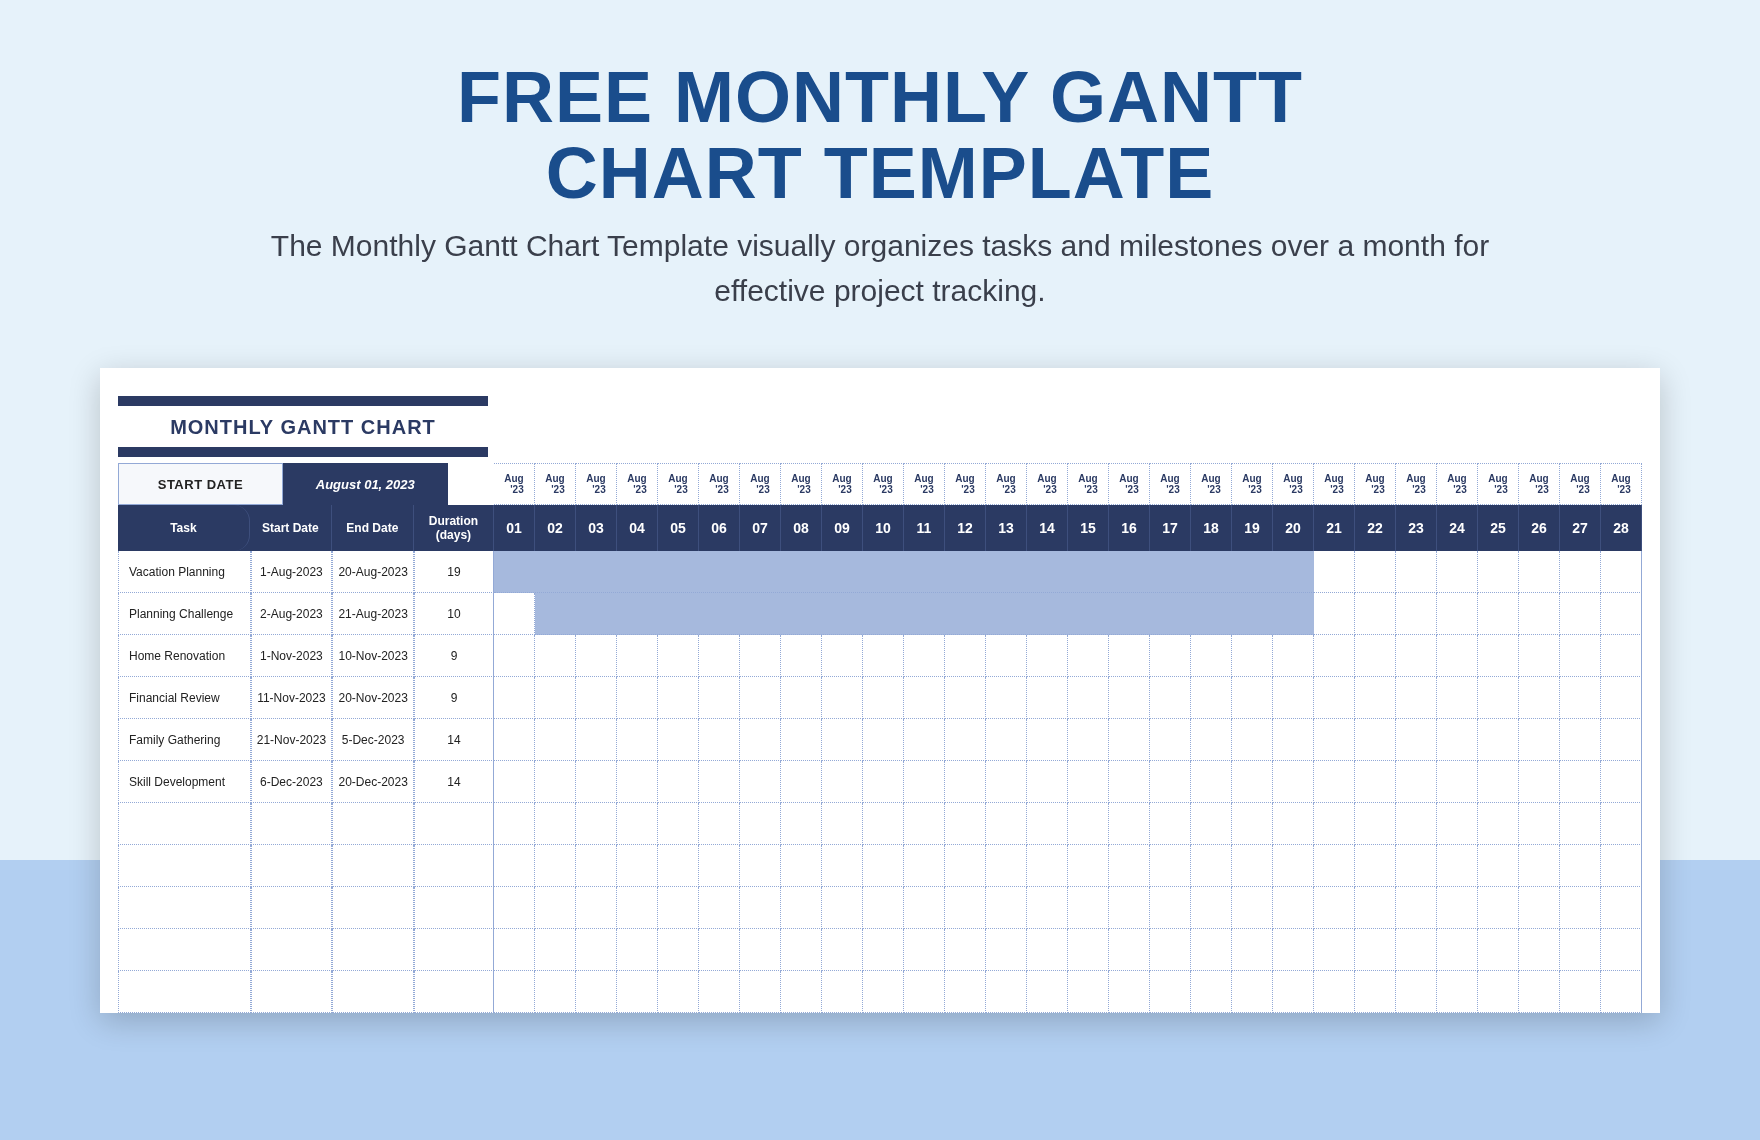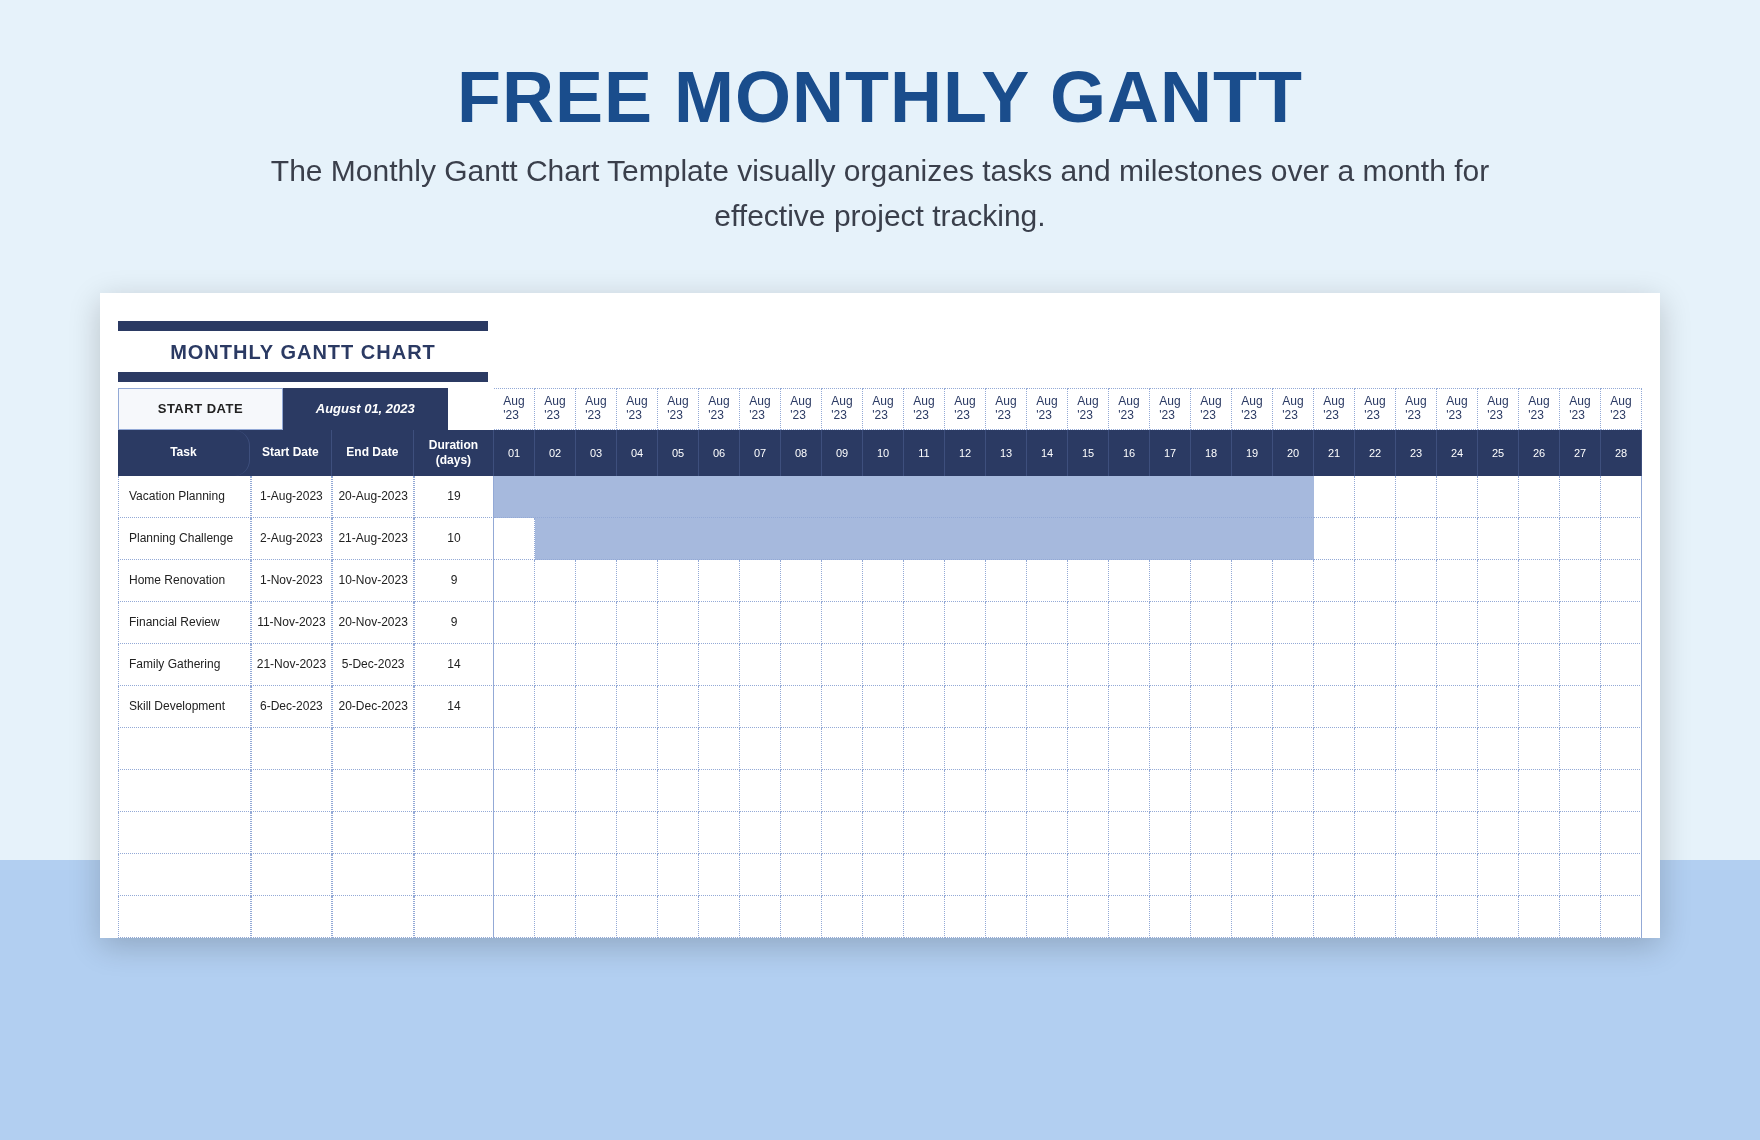--- a/index.html
+++ b/index.html
@@ -76,32 +76,32 @@
   }
   .start-value {
     width:185px; display:flex; align-items:center; justify-content:center;
     background:#2b3a63; color:#fff; font-weight:700; font-size:13px;
     border:1px solid #2b3a63;
     font-style:italic;
   }
   .month-head {
     flex:0 0 41px; display:flex; align-items:center; justify-content:center;
     border:1px dotted #93a9d6; border-left:none;
-    font-size:12px; font-weight:400; color:#2b3a63; text-align:left; line-height:1.1;
+    font-size:10px; font-weight:700; color:#2b3a63; text-align:right; line-height:1.1;
   }
   .month-head:first-of-type { border-left:1px dotted #93a9d6; }
 
   
   .colhdr-row { display:flex; align-items:stretch; height:46px; background:#2b3a63; color:#fff; }
   .colhdr { display:flex; align-items:center; justify-content:center; font-weight:700; font-size:12px; text-align:center; line-height:1.2; border-right:1px solid #3e4f7d; }
   .col-task { width:148px;border-radius:16px; }
   .col-start { width:92px; }
   .col-end  { width:92px; }
   .col-dur  { width:90px; }
-  .colhdr-day { flex:0 0 41px; display:flex; align-items:center; justify-content:center; font-weight:400; font-size:11px; border-right:1px solid #3e4f7d; }
+  .colhdr-day { flex:0 0 41px; display:flex; align-items:center; justify-content:center; font-weight:700; font-size:14px; border-right:1px solid #3e4f7d; }
 
   
   .body-row { display:flex; align-items:stretch; height:42px; }
   .cell {
     display:flex; align-items:center; justify-content:center;
     border:1px dotted #93a9d6; border-top:none; font-size:12px; color:#222;
     background:#fff;
   }
   .cell.task { width:148px; justify-content:flex-start; padding-left:10px; }
   .cell.startd{ width:92px; }
@@ -122,20 +122,21 @@
   }
 </style>
 </head>
 <body>
 
 <div class="bottom-band"></div>
 
 <div class="page">
   <h1 class="title">
     <span>FREE MONTHLY GANTT</span><br>
+    <span>CHART TEMPLATE</span>
   </h1>
   <p class="subtitle">The Monthly Gantt Chart Template visually organizes tasks and milestones over a month for effective project tracking.</p>
 
   <div class="card">
 
     <div style="width:370px;">
       <div class="hdr-band"></div>
     </div>
     <div class="chart-title-row">
       <div class="chart-title">MONTHLY GANTT CHART</div>

